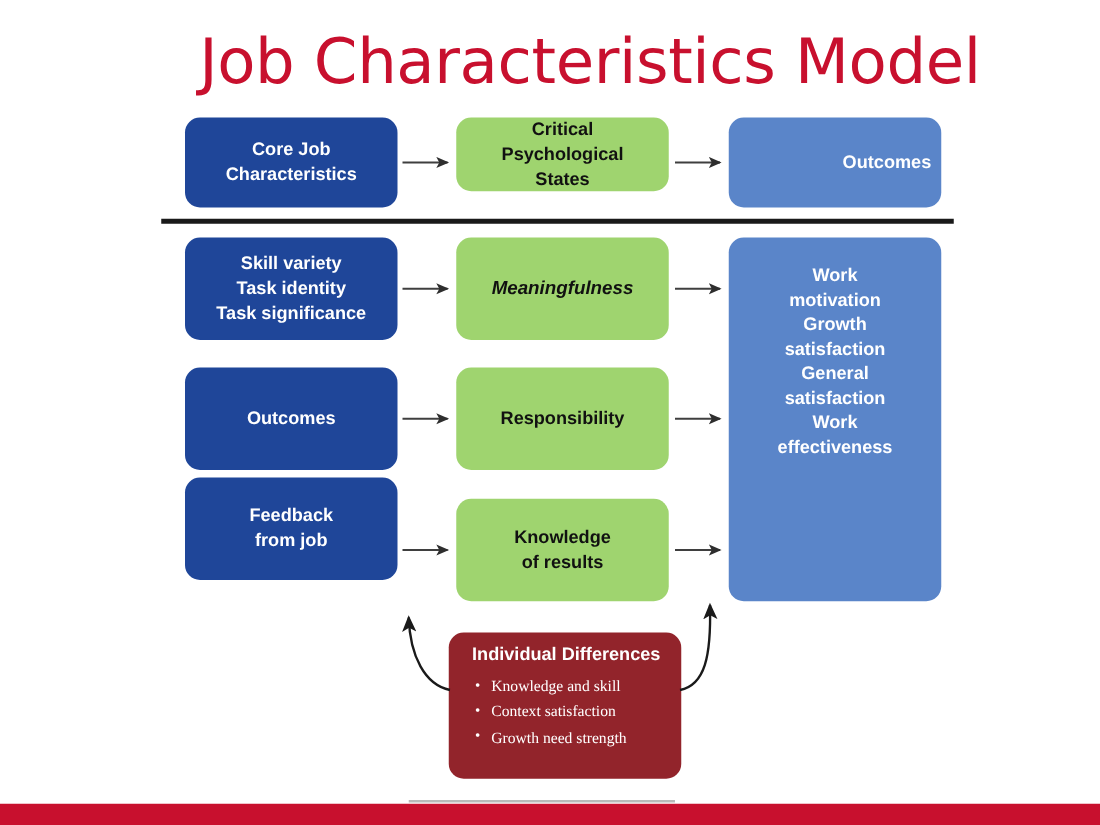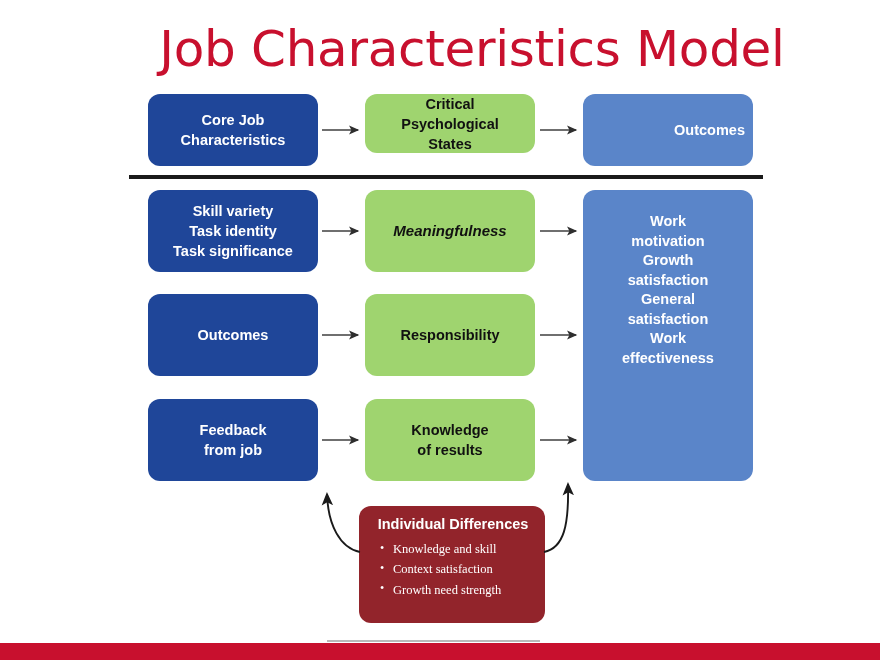--- a/index.html
+++ b/index.html
@@ -70,21 +70,21 @@
     left: 129px;
     top: 175px;
     width: 634px;
     height: 4px;
     background: #1a1a1a;
   }
 
   
   #char-1 { left: 148px; top: 190px; width: 170px; height: 82px; font-size: 14.5px; }
   #char-2 { left: 148px; top: 294px; width: 170px; height: 82px; font-size: 14.5px; }
-  #char-3 { left: 148px; top: 399px; width: 170px; height: 82px; font-size: 14.5px; }
+  #char-3 { left: 148px; top: 382px; width: 170px; height: 82px; font-size: 14.5px; }
 
   
   #state-1 { left: 365px; top: 190px; width: 170px; height: 82px; font-size: 15px; font-style: italic; }
   #state-2 { left: 365px; top: 294px; width: 170px; height: 82px; font-size: 14.5px; }
   #state-3 { left: 365px; top: 399px; width: 170px; height: 82px; font-size: 14.5px; }
 
   
   #outcomes-panel {
     position: absolute;
     left: 583px;

